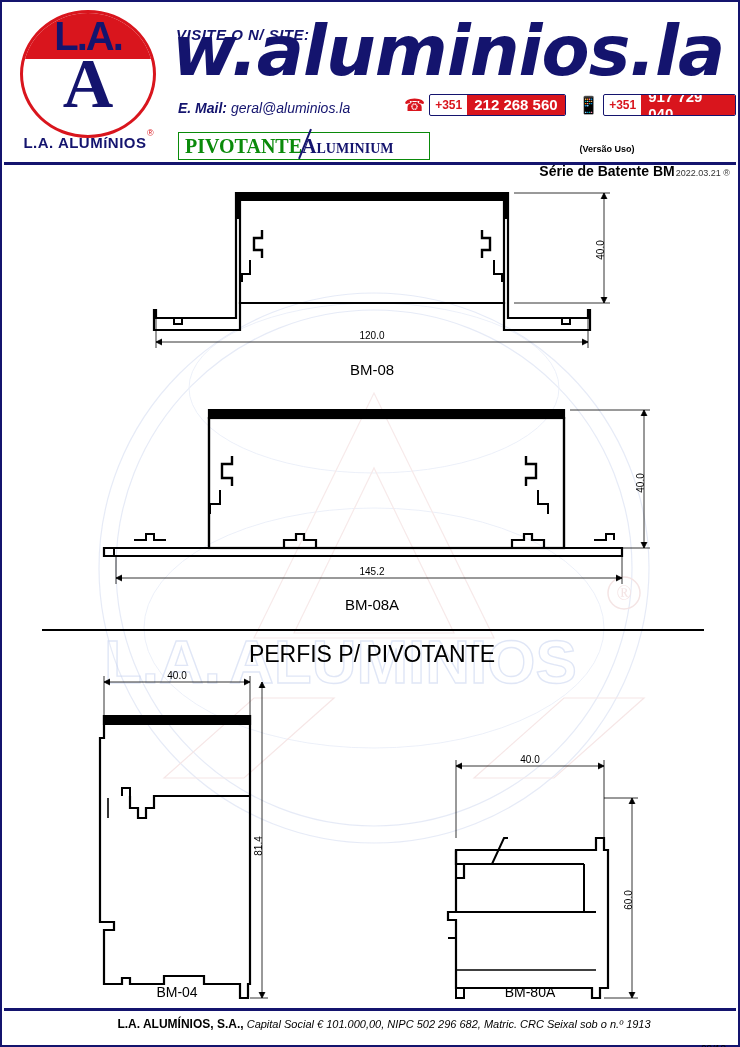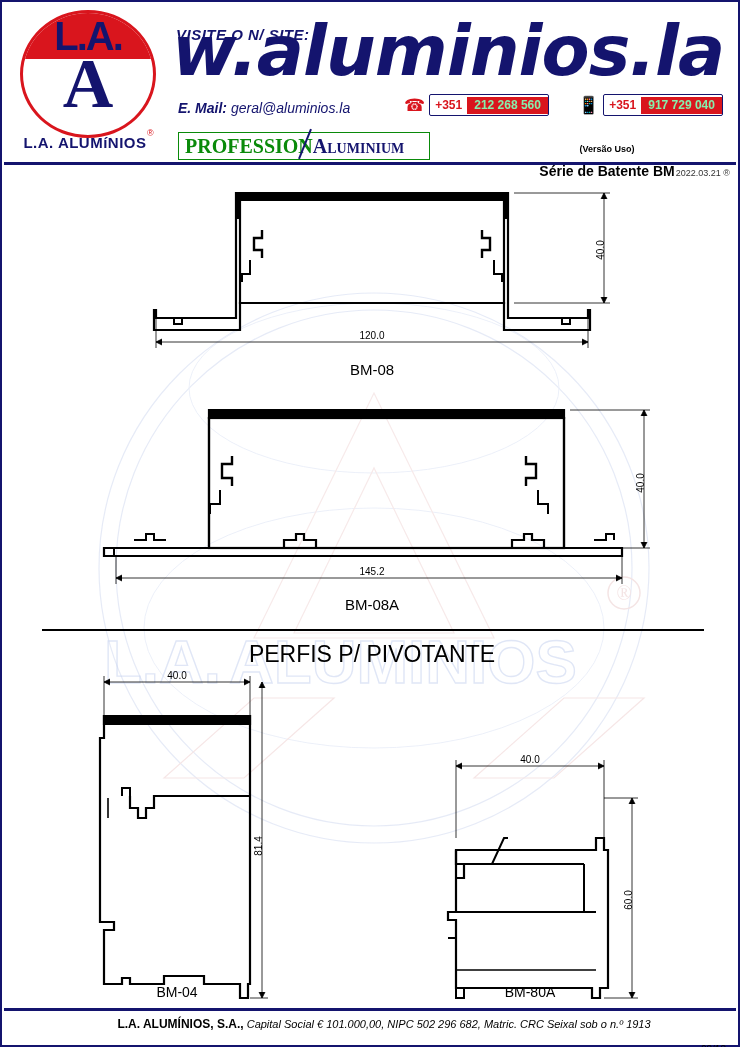--- a/index.html
+++ b/index.html
@@ -79,21 +79,21 @@
     display:inline-block;color:#d9151d;font-size:17px;margin-right:4px;
   }
   .pill{
     display:flex;align-items:center;height:20px;border-radius:2px;
     border:1px solid #14146e;overflow:hidden;background:#ffffff;
   }
   .pill .cc{
     color:#d9151d;font-weight:bold;font-size:12px;padding:0 5px;
   }
   .pill .num{
-    background:#d9151d;color:#86efac;font-weight:bold;font-size:12px;
+    background:#d9151d;color:#ffffff;font-weight:bold;font-size:15px;
     padding:1px 7px 2px 7px;
   }
 
   .profession{
     position:absolute;left:174px;top:128px;width:250px;height:26px;
     border:1px solid #0a8a0a;
     display:flex;align-items:center;
   }
   .profession .p1{
     color:#0a8a0a;font-weight:bold;font-size:20px;letter-spacing:0px;
@@ -183,21 +183,21 @@
 
     <div class="phone-box phone-2">
       <span class="ico-phone">📱</span>
       <span class="pill">
         <span class="cc">+351</span>
         <span class="num">917 729 040</span>
       </span>
     </div>
 
     <div class="profession">
-      <span class="p1">PROFESSION</span>
+      <span class="p1">PIVOTANTE</span>
       <span class="p2"><span>A</span><small>LUMINIUM</small></span>
     </div>
     <div class="slash"></div>
 
     <div class="serie">Série de Batente BM</div>
     <div class="versao">(Versão Uso)</div>
   </div>
 
   <div class="hdr-rule"></div>
   <div class="date">2022.03.21 ®</div>

